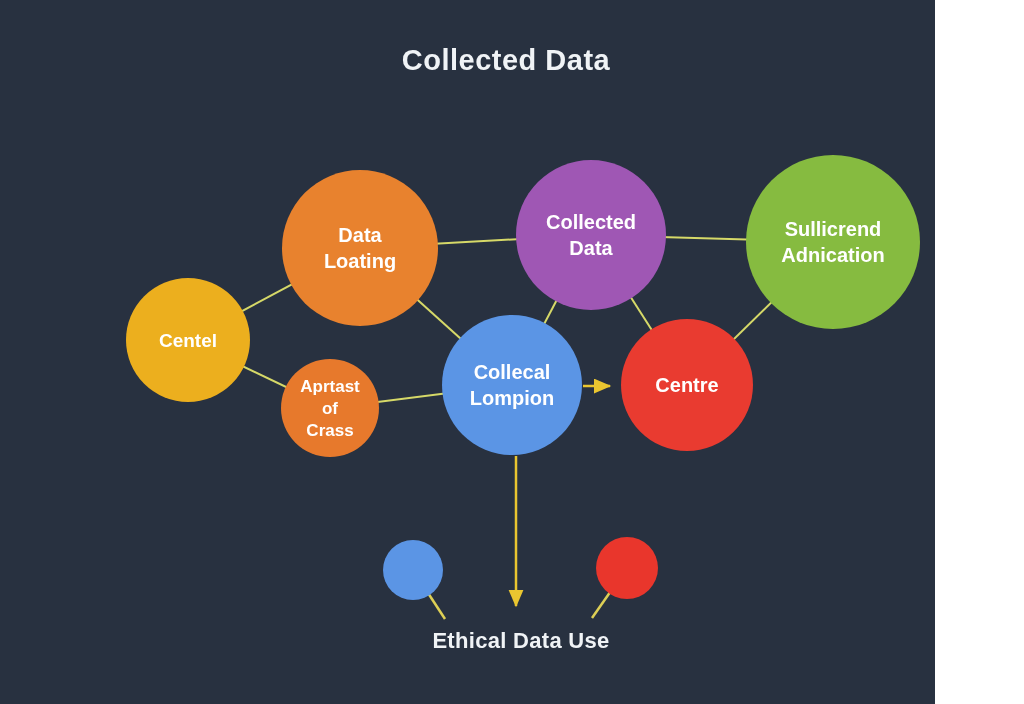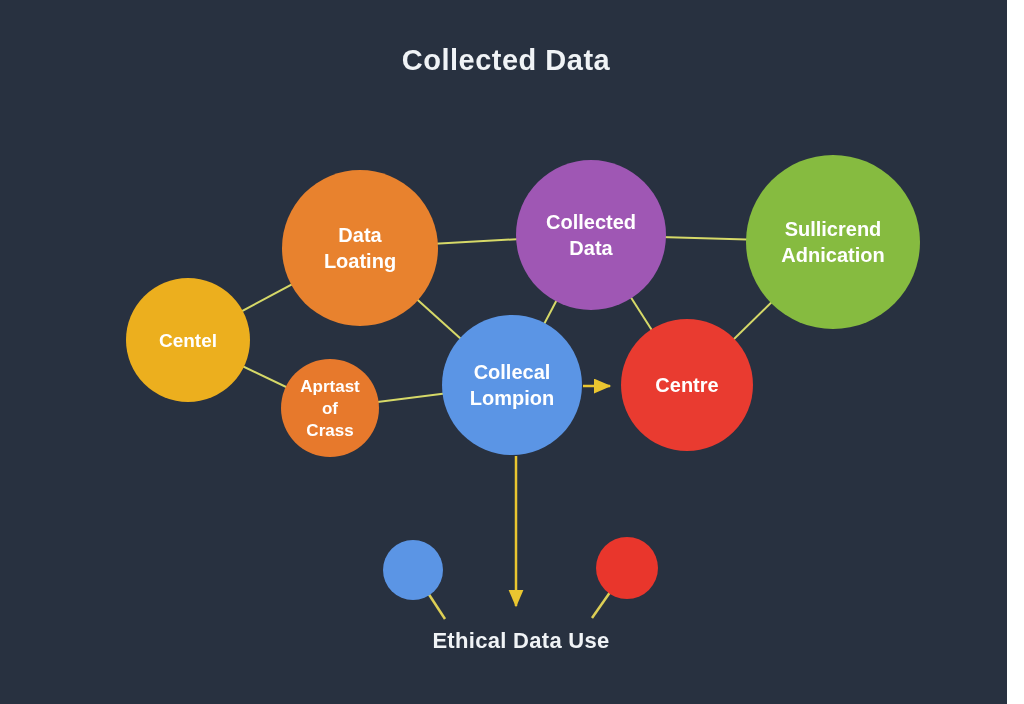--- a/index.html
+++ b/index.html
@@ -1,24 +1,25 @@
 <!DOCTYPE html>
 <html><head>
 <meta charset="utf-8">
 <style>
   html, body {
     margin: 0;
     padding: 0;
   }
   .stage {
     position: relative;
-    width: 1007px;
+    width: 924px;
     height: 704px;
     overflow: hidden;
     font-family: "Liberation Sans", sans-serif;
+    padding-left: 11px;
   }
   .stage svg {
     position: absolute;
     top: 0;
     left: 0;
   }
   .diagram-title {
     position: absolute;
     top: 44px;
     left: 0;

